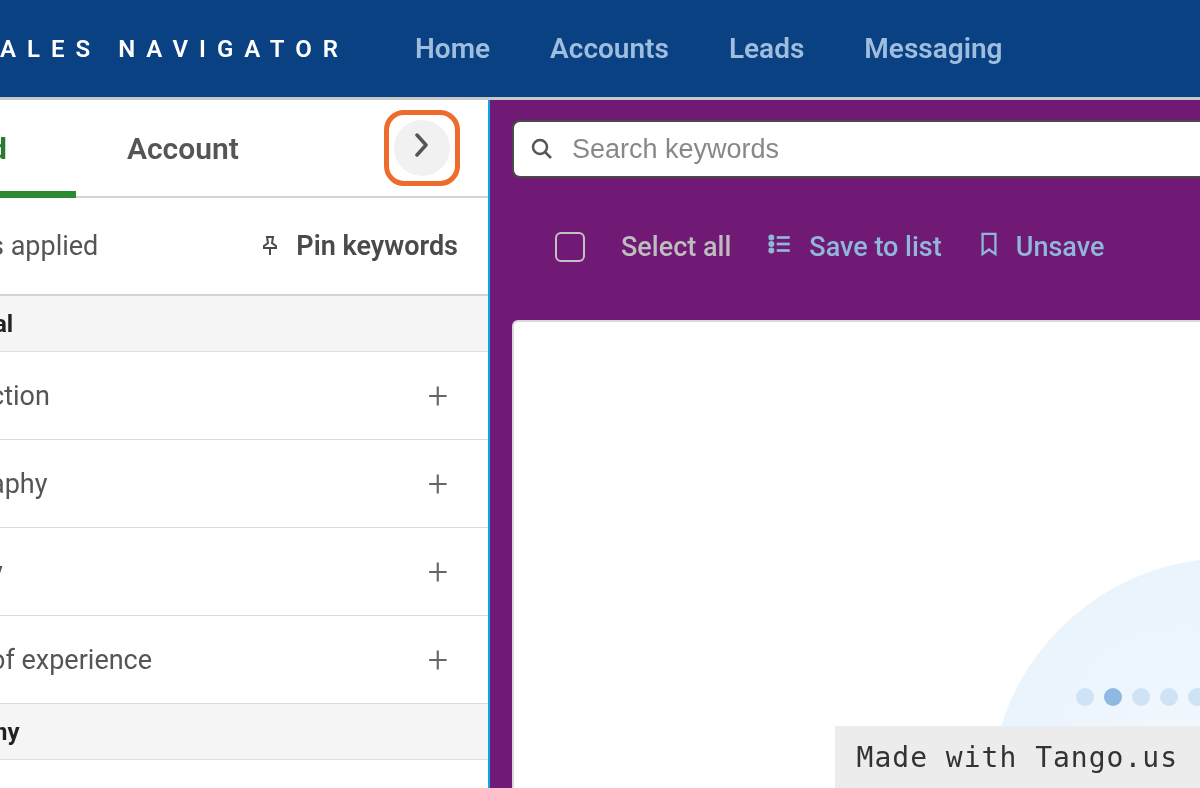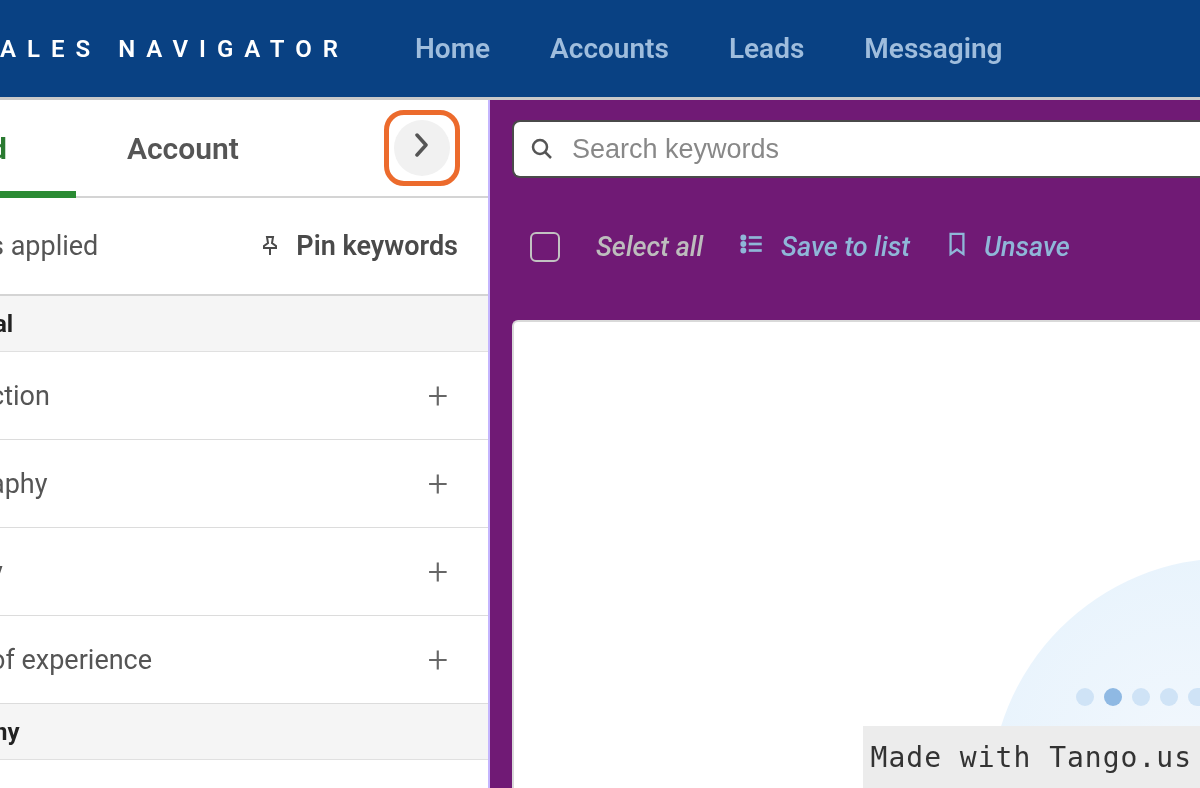--- a/index.html
+++ b/index.html
@@ -40,21 +40,21 @@
     cursor: pointer;
   }
   
   .content {
     display: flex;
     height: calc(100% - 97px);
     border-top: 3px solid #c9c9c9;
   }
   .left {
     width: 490px;
-    border-right: 2px solid #c4b5fd;
+    border-right: 2px solid #0ea5e9;
     position: relative;
     background: #fff;
   }
   .right {
     flex: 1;
     position: relative;
     background: #701a75;
   }
   
   .tabs-row {
@@ -203,24 +203,23 @@
     font-size: 27px;
     color: #555;
     background: transparent;
     flex: 1;
   }
   .search-input::placeholder { color: #888; }
   .action-row {
     height: 98px;
     display: flex;
     align-items: center;
-    padding-left: 40px;
+    padding-left: 65px;
     gap: 36px;
     border-bottom: none;
-    font-style: italic;
   }
   .checkbox {
     width: 30px; height: 30px;
     border: 2.5px solid #c2c2c2;
     border-radius: 6px;
     cursor: pointer;
   }
   .action-label {
     font-size: 27px;
     color: #bdbdbd;
@@ -272,21 +271,21 @@
     width: 480px; height: 480px;
     border-radius: 50%;
     background: radial-gradient(circle at 40% 40%, #eaf3fc, #d9ecfb 60%, #cfe3f6);
     opacity: 0.65;
   }
   .tango {
     position: absolute;
     right: 0;
     bottom: 0;
     height: 62px;
-    padding: 0 8px;
+    padding: 0 22px;
     display: flex;
     align-items: center;
     background: #ececec;
     font-family: ui-monospace, SFMono-Regular, Menlo, Consolas, monospace;
     font-size: 28px;
     letter-spacing: 1px;
     color: #333;
   }
 </style>
 </head>

